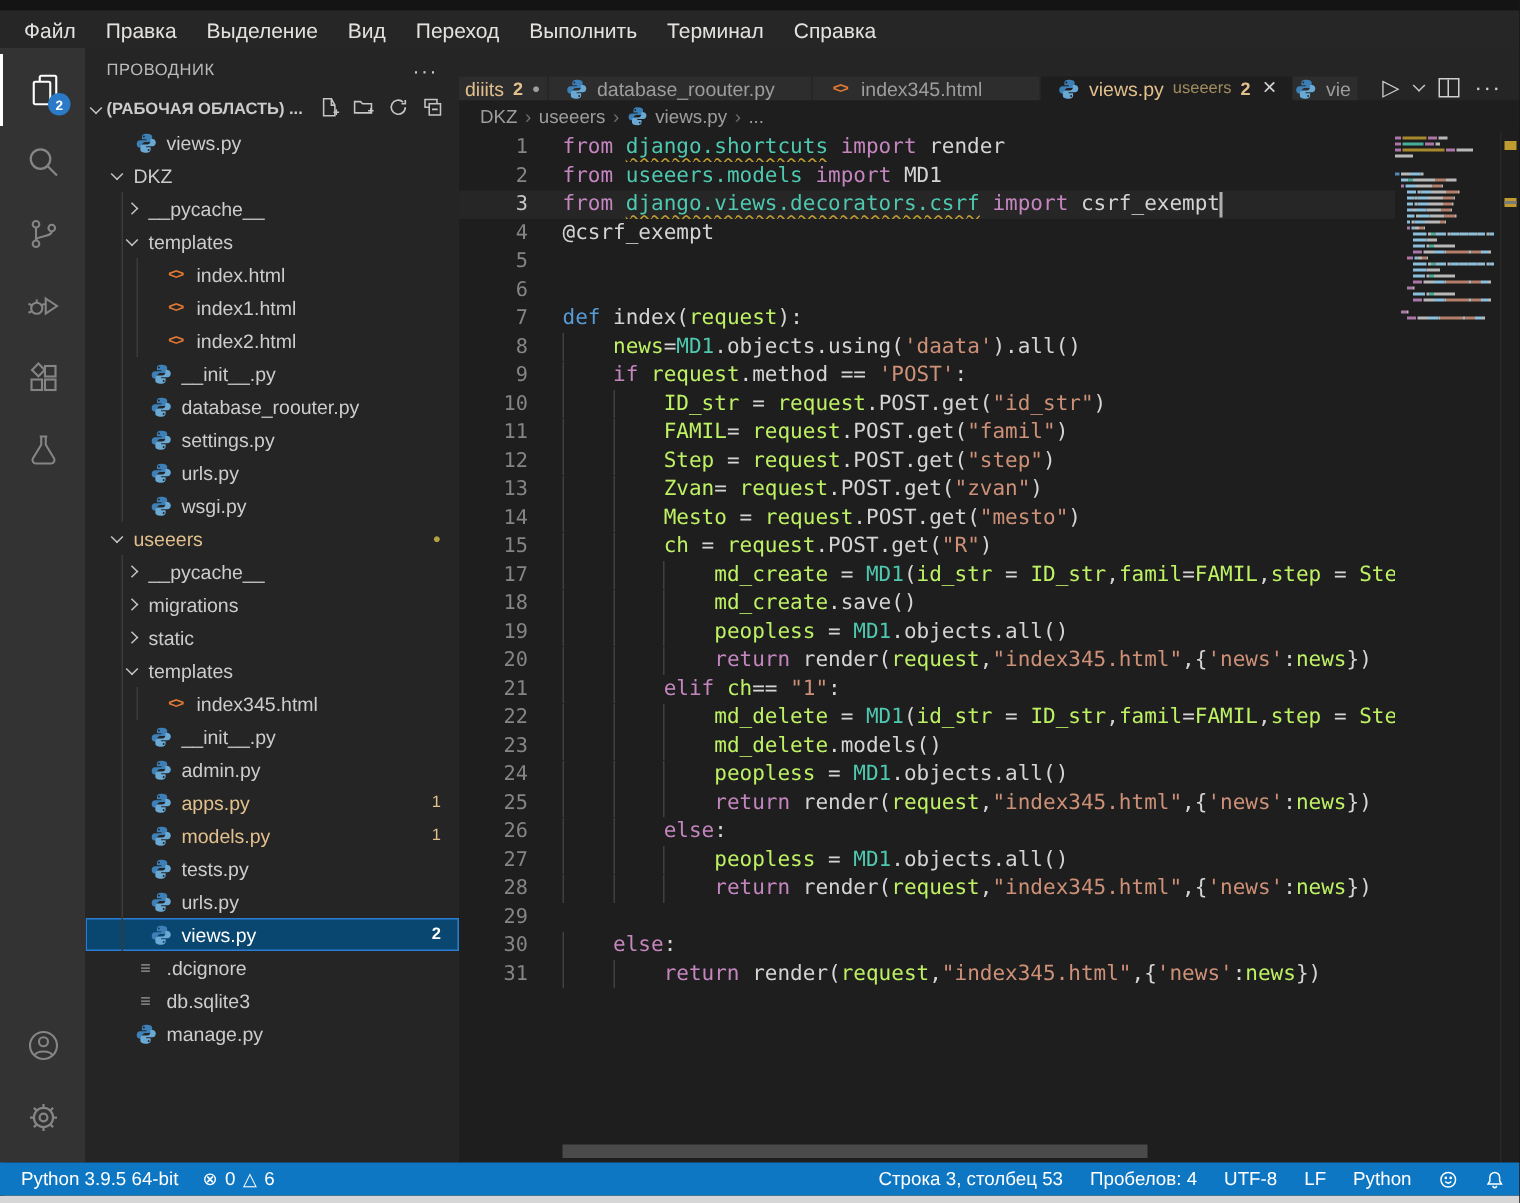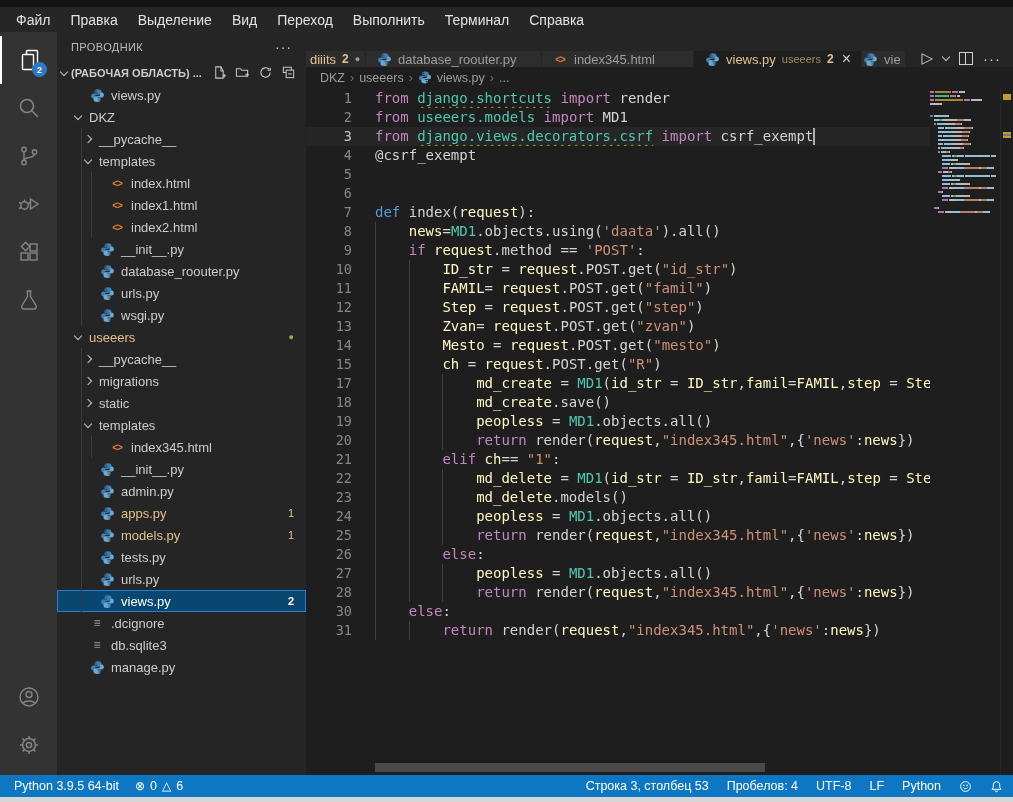--- a/index.html
+++ b/index.html
@@ -89,21 +89,21 @@
 
   
   .statusbar { height:22px; background:#0d77c4; color:#ffffff; display:flex; align-items:center; font-size:12.5px; padding:0 10px 0 14px; position:relative; z-index:6;}
   .st-left { display:flex; gap:16px; align-items:center;}
   .st-right { margin-left:auto; display:flex; gap:18px; align-items:center;}
   .st-item { cursor:pointer; display:flex; gap:5px; align-items:center;}
   .st-ico { font-size:12px; }
   .st-right svg { width:13px; height:13px;}
   .bottom-strip { height:5px; background:#d6d6d6;}
 </style>
-<style>.t-kw{color:#C586C0;}.t-def{color:#569CD6;}.t-type{color:#4EC9B0;}.t-var{color:#fef9c3;}.t-str{color:#CE9178;}.t-txt{color:#D4D4D4;}.t-und{color:#4EC9B0;}.t-und{text-decoration-color:#BF9B30;}</style></head>
+<style>.t-kw{color:#C586C0;}.t-def{color:#569CD6;}.t-type{color:#4EC9B0;}.t-var{color:#bef264;}.t-str{color:#CE9178;}.t-txt{color:#D4D4D4;}.t-und{color:#4EC9B0;}.t-und{text-decoration-color:#BF9B30;}</style></head>
 <body>
 
 <div class="screen">
   <div class="left-strip"></div>
   <div class="top-strip"></div>
   <div class="menubar" id="menubar">
       <span class="menu-item">Файл</span>
       <span class="menu-item">Правка</span>
       <span class="menu-item">Выделение</span>
       <span class="menu-item">Вид</span>
@@ -269,20 +269,30 @@
             <span class="lbl">database_roouter.py</span>
           </div>
           <div class="tree-row" style="padding-left: 42px;">
             <span class="guide" style="left: 24px;"></span>
             <span class="ficon python">
               <svg viewBox="0 0 16 16">
                 <path d="M7.9 1.2c-2 0-3 .9-3 2.1v1.8h3.2v.8H3.6c-1.4 0-2.4 1-2.4 2.6 0 1.6 1 2.6 2.4 2.6h1.5V9.3c0-1.2 1-2.2 2.2-2.2h3c1 0 1.9-.9 1.9-2V3.3c0-1.2-1.3-2.1-4.3-2.1zM6.3 2.5a.7.7 0 1 1 0 1.4.7.7 0 0 1 0-1.4z" fill="#3d80b8"></path>
                 <path d="M8.1 14.8c2 0 3-.9 3-2.1v-1.8H7.9v-.8h4.5c1.4 0 2.4-1 2.4-2.6 0-1.6-1-2.6-2.4-2.6h-1.5v1.8c0 1.2-1 2.2-2.2 2.2h-3c-1 0-1.9.9-1.9 2v1.8c0 1.2 1.3 2.1 4.3 2.1zm1.6-1.3a.7.7 0 1 1 0-1.4.7.7 0 0 1 0 1.4z" fill="#6aa9d4"></path>
               </svg>
             </span>
+            <span class="lbl">settings.py</span>
+          </div>
+          <div class="tree-row" style="padding-left: 42px;">
+            <span class="guide" style="left: 24px;"></span>
+            <span class="ficon python">
+              <svg viewBox="0 0 16 16">
+                <path d="M7.9 1.2c-2 0-3 .9-3 2.1v1.8h3.2v.8H3.6c-1.4 0-2.4 1-2.4 2.6 0 1.6 1 2.6 2.4 2.6h1.5V9.3c0-1.2 1-2.2 2.2-2.2h3c1 0 1.9-.9 1.9-2V3.3c0-1.2-1.3-2.1-4.3-2.1zM6.3 2.5a.7.7 0 1 1 0 1.4.7.7 0 0 1 0-1.4z" fill="#3d80b8"></path>
+                <path d="M8.1 14.8c2 0 3-.9 3-2.1v-1.8H7.9v-.8h4.5c1.4 0 2.4-1 2.4-2.6 0-1.6-1-2.6-2.4-2.6h-1.5v1.8c0 1.2-1 2.2-2.2 2.2h-3c-1 0-1.9.9-1.9 2v1.8c0 1.2 1.3 2.1 4.3 2.1zm1.6-1.3a.7.7 0 1 1 0-1.4.7.7 0 0 1 0 1.4z" fill="#6aa9d4"></path>
+              </svg>
+            </span>
             <span class="lbl">urls.py</span>
           </div>
           <div class="tree-row" style="padding-left: 42px;">
             <span class="guide" style="left: 24px;"></span>
             <span class="ficon python">
               <svg viewBox="0 0 16 16">
                 <path d="M7.9 1.2c-2 0-3 .9-3 2.1v1.8h3.2v.8H3.6c-1.4 0-2.4 1-2.4 2.6 0 1.6 1 2.6 2.4 2.6h1.5V9.3c0-1.2 1-2.2 2.2-2.2h3c1 0 1.9-.9 1.9-2V3.3c0-1.2-1.3-2.1-4.3-2.1zM6.3 2.5a.7.7 0 1 1 0 1.4.7.7 0 0 1 0-1.4z" fill="#3d80b8"></path>
                 <path d="M8.1 14.8c2 0 3-.9 3-2.1v-1.8H7.9v-.8h4.5c1.4 0 2.4-1 2.4-2.6 0-1.6-1-2.6-2.4-2.6h-1.5v1.8c0 1.2-1 2.2-2.2 2.2h-3c-1 0-1.9.9-1.9 2v1.8c0 1.2 1.3 2.1 4.3 2.1zm1.6-1.3a.7.7 0 1 1 0-1.4.7.7 0 0 1 0 1.4z" fill="#6aa9d4"></path>
               </svg>
             </span>
@@ -584,20 +594,24 @@
               <span class="gutter">26</span>
               <span class="lc"><span class="iguide" style="left: calc(0ch + 23px);"></span><span class="iguide" style="left: calc(4ch + 23px);"></span><span class="t-txt">        </span><span class="t-kw">else</span><span class="t-txt">:</span></span>
             </div>
             <div class="line">
               <span class="gutter">27</span>
               <span class="lc"><span class="iguide" style="left: calc(0ch + 23px);"></span><span class="iguide" style="left: calc(4ch + 23px);"></span><span class="iguide" style="left: calc(8ch + 23px);"></span><span class="t-txt">            </span><span class="t-var">peopless</span><span class="t-txt"> = </span><span class="t-type">MD1</span><span class="t-txt">.objects.all()</span></span>
             </div>
             <div class="line">
               <span class="gutter">28</span>
               <span class="lc"><span class="iguide" style="left: calc(0ch + 23px);"></span><span class="iguide" style="left: calc(4ch + 23px);"></span><span class="iguide" style="left: calc(8ch + 23px);"></span><span class="t-txt">            </span><span class="t-kw">return</span><span class="t-txt"> render(</span><span class="t-var">request</span><span class="t-txt">,</span><span class="t-str">"index345.html"</span><span class="t-txt">,{</span><span class="t-str">'news'</span><span class="t-txt">:</span><span class="t-var">news</span><span class="t-txt">})</span></span>
+            </div>
+            <div class="line">
+              <span class="gutter">29</span>
+              <span class="lc"></span>
             </div>
             <div class="line">
               <span class="gutter">30</span>
               <span class="lc"><span class="iguide" style="left: calc(0ch + 23px);"></span><span class="t-txt">    </span><span class="t-kw">else</span><span class="t-txt">:</span></span>
             </div>
             <div class="line">
               <span class="gutter">31</span>
               <span class="lc"><span class="iguide" style="left: calc(0ch + 23px);"></span><span class="iguide" style="left: calc(4ch + 23px);"></span><span class="t-txt">        </span><span class="t-kw">return</span><span class="t-txt"> render(</span><span class="t-var">request</span><span class="t-txt">,</span><span class="t-str">"index345.html"</span><span class="t-txt">,{</span><span class="t-str">'news'</span><span class="t-txt">:</span><span class="t-var">news</span><span class="t-txt">})</span></span>
             </div>
           </div>

